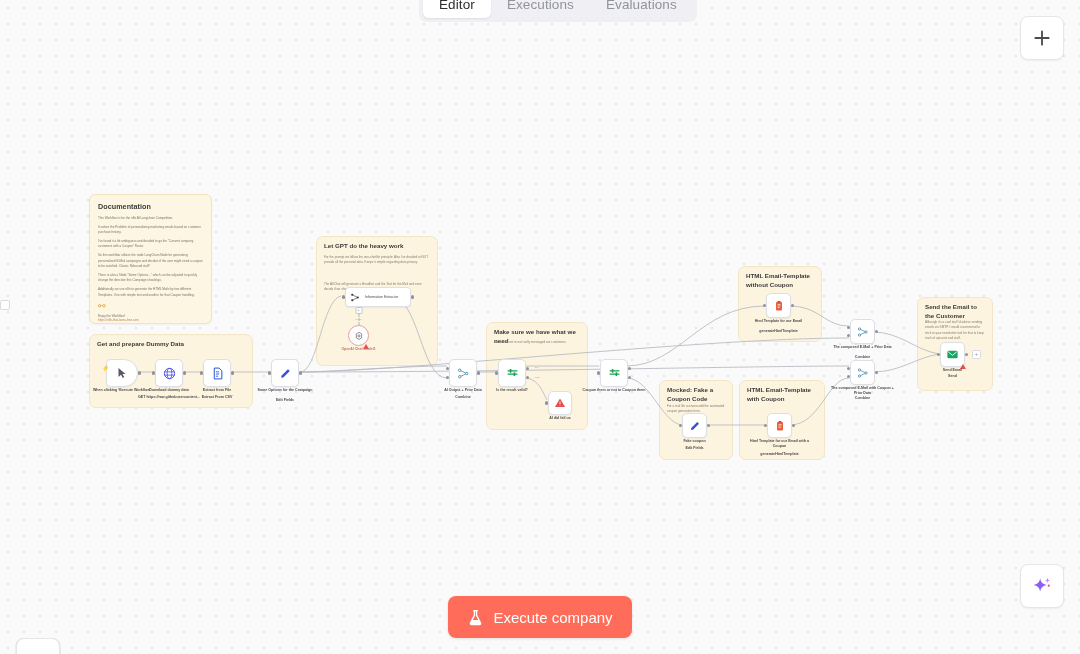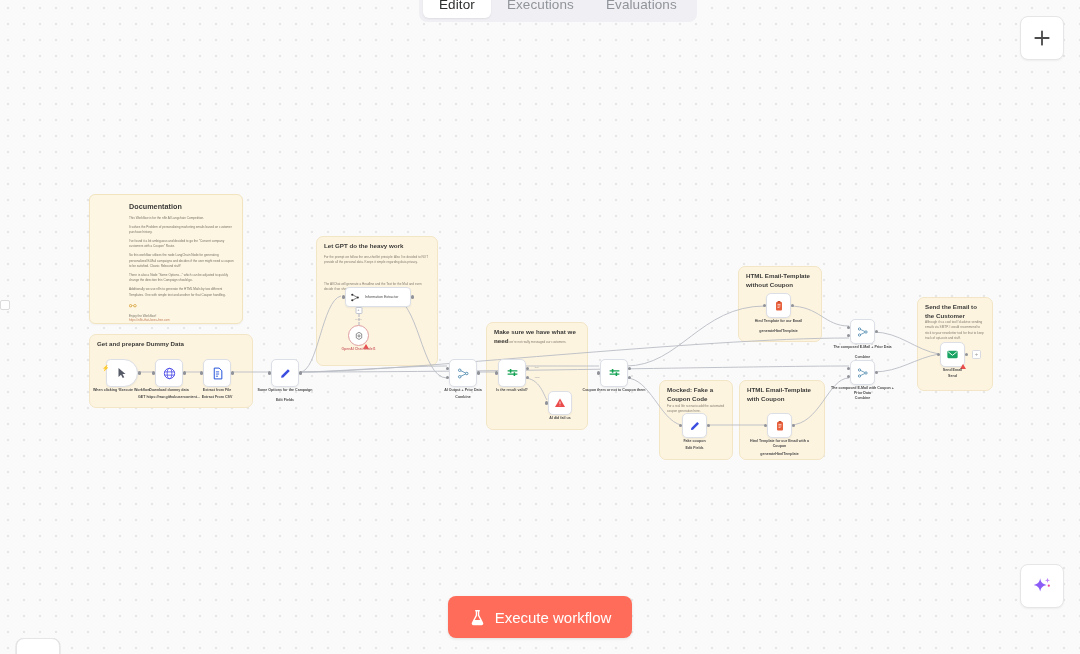--- a/index.html
+++ b/index.html
@@ -203,21 +203,21 @@
     <path d="M873,372 C900,372 915,358 939,354"></path>
   </g>
 </svg>
 
 <div id="tabbar">
   <div class="tab active">Editor</div>
   <div class="tab">Executions</div>
   <div class="tab">Evaluations</div>
 </div>
 
-<div class="note" style="left:89px;top:194px;width:121px;height:128px;padding-left:31px;">
+<div class="note" style="left:89px;top:194px;width:121px;height:128px;">
   <div class="note-pad">
     <div class="note-title">Documentation</div>
     <div class="note-body">
       <p>This Workflow is for the n8n AI Langchain Competition.</p>
       <p>It solves the Problem of personalizing marketing emails based on customer purchase history.</p>
       <p>I've found it a bit ambiguous and decided to go the "Convert company customers with a Coupon" Route.</p>
       <p>So this workflow utilizes the node LangChain Node for generating personalized E-Mail campaigns and decides if the user might need a coupon to be satisfied. Classic Rebound stuff!</p>
       <p>There is also a Node "Some Options..." which can be adjusted to quickly change the direction this Campaign should go.</p>
       <p>Additionally we use n8n to generate the HTML Mails by two different Templates. One with simple text and another for that Coupon handling.</p>
     </div>
@@ -535,14 +535,14 @@
       <path d="M15 5 L18 8" stroke="#fff" stroke-width="1.3"></path>
     </svg>
   </div>
 </div>
 
 <button id="exec-btn">
   <svg width="17" height="17" viewBox="0 0 24 24">
     <path d="M9.5 2.5 H14.5 M10.5 2.5 V9 L5 19.5 A1.6 1.6 0 0 0 6.4 22 H17.6 A1.6 1.6 0 0 0 19 19.5 L13.5 9 V2.5" fill="none" stroke="#fff" stroke-width="1.9" stroke-linejoin="round" stroke-linecap="round"></path>
     <path d="M7.3 15.5 H16.7 L19 19.5 A1.6 1.6 0 0 1 17.6 22 H6.4 A1.6 1.6 0 0 1 5 19.5 Z" fill="#fff"></path>
   </svg>
-  <span>Execute workflow</span>
+  <span>Execute company</span>
 </button>
 
 </body></html>

